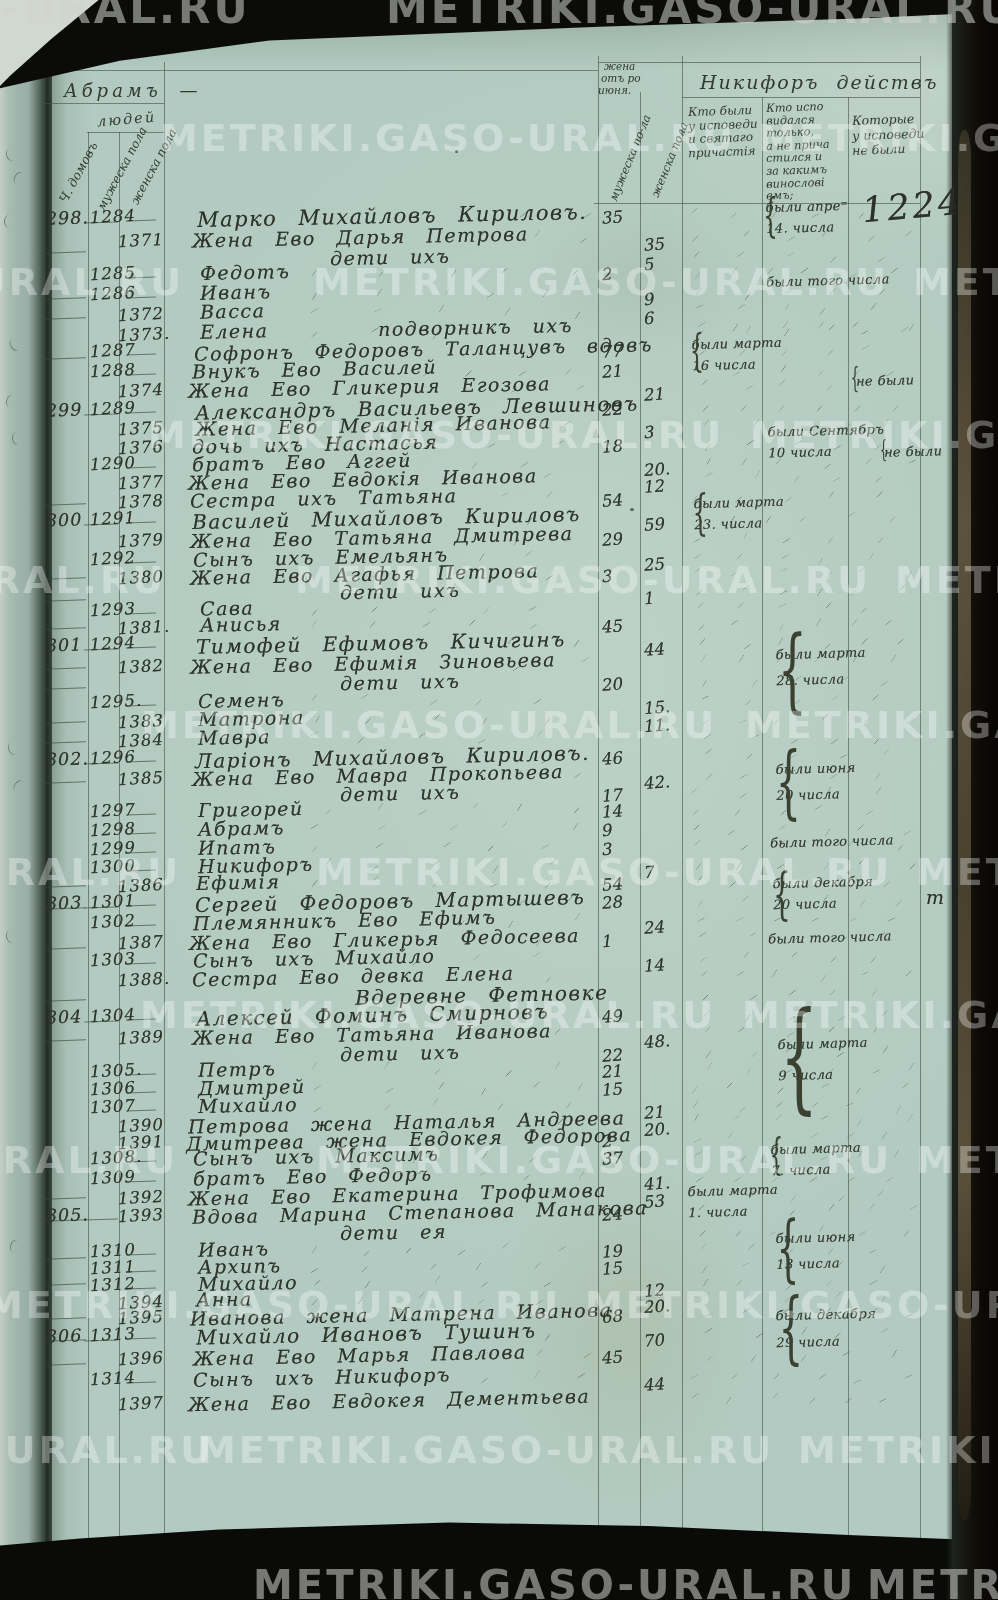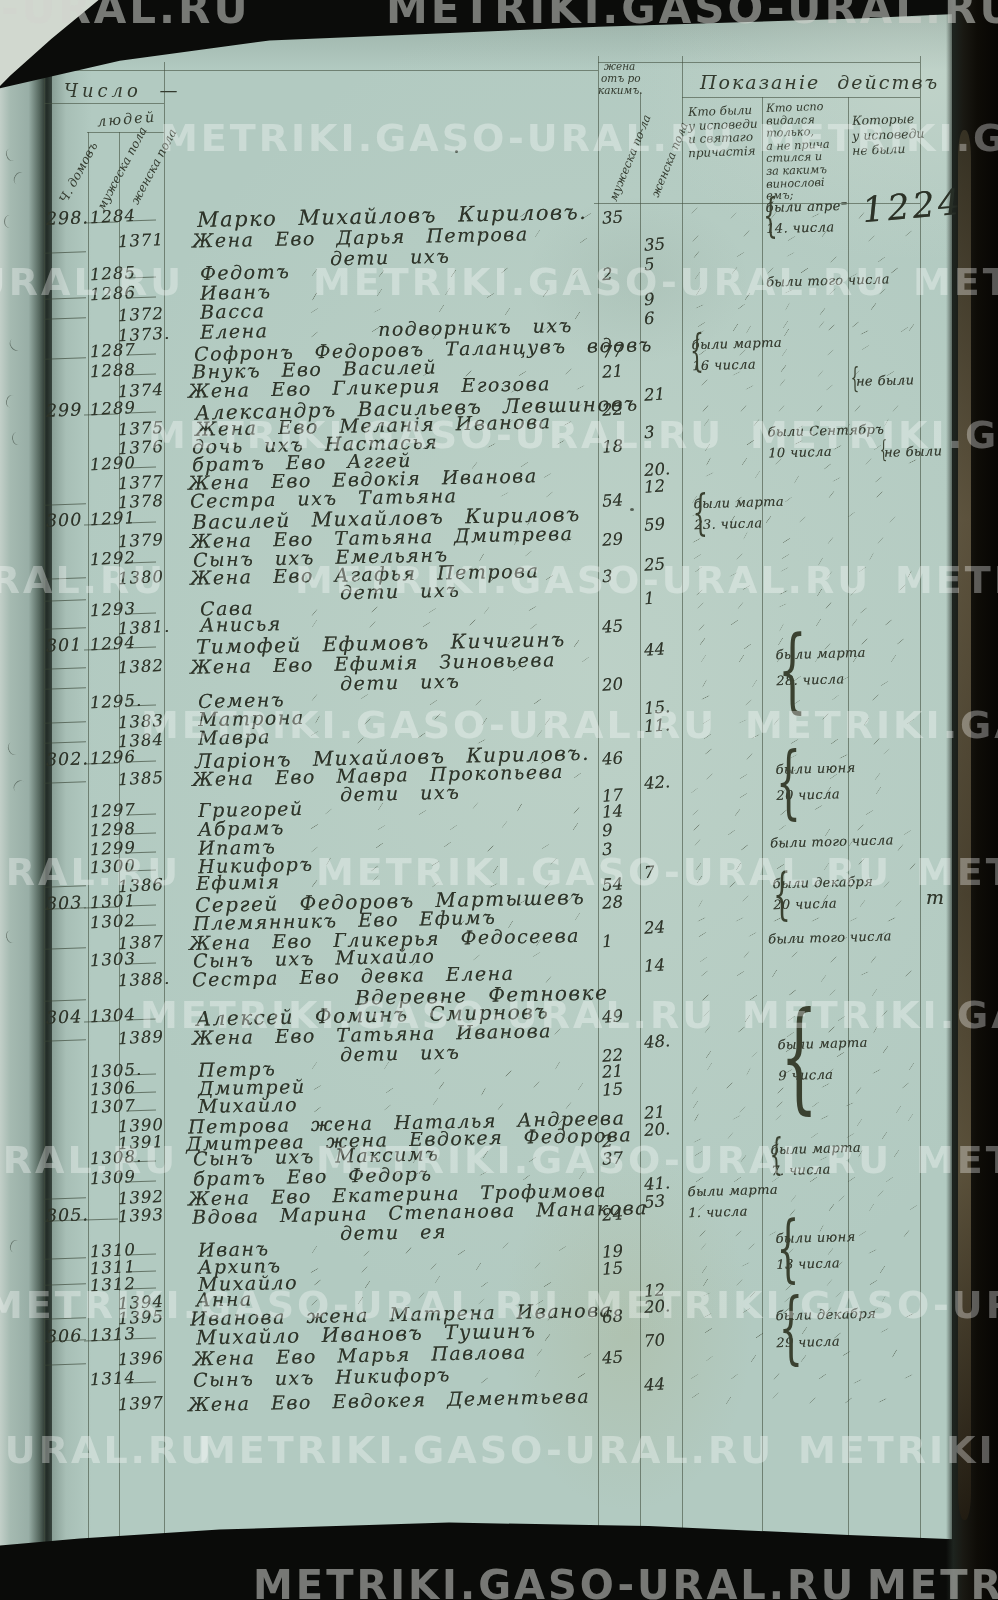--- a/index.html
+++ b/index.html
@@ -960,33 +960,33 @@
         <div>13 числа</div>
       </span>
       <span class="br" style="left: 765px; top: 1212px; font-size: 72px; line-height: 72px; transform: scaleX(0.5); position: absolute;">{</span>
       <span class="hw an" style="left: 776px; top: 1301px; position: absolute; line-height: 27px;">
         <div>были декабря</div>
         <div>29 числа</div>
       </span>
       <span class="br" style="left: 766px; top: 1288px; font-size: 78px; line-height: 78px; transform: scaleX(0.5); position: absolute;">{</span>
     </div>
 
-  <span class="hd" style="left:64px;top:80px;font-size:18px;letter-spacing:4px;word-spacing:8px;">Число —</span>
+  <span class="hd" style="left:64px;top:80px;font-size:18px;letter-spacing:4px;word-spacing:8px;">Абрамъ —</span>
   <span class="hd" style="left:97px;top:111px;font-size:14.5px;letter-spacing:2px;transform:rotate(-5deg);">людей</span>
   <span class="hd rot" style="left:56px;top:198px;font-size:12.5px;transform:rotate(-62deg);">Ч. домовъ</span>
   <span class="hd rot" style="left:94px;top:206px;font-size:12px;transform:rotate(-62deg);">мужеска пола</span>
   <span class="hd rot" style="left:128px;top:200px;font-size:12px;transform:rotate(-62deg);">женска пола</span>
   <div id="agehdr">
       <span class="hd" style="left: 604px; top: 60px; font-size: 10.5px; position: absolute;">жена</span>
       <span class="hd" style="left: 601px; top: 72px; font-size: 10.5px; position: absolute;">отъ ро</span>
-      <span class="hd" style="left: 598px; top: 84px; font-size: 10.5px; position: absolute;">какимъ.</span>
+      <span class="hd" style="left: 598px; top: 84px; font-size: 10.5px; position: absolute;">июня.</span>
     </div>
   <span class="hd rot" style="left:606px;top:198px;font-size:11.5px;transform:rotate(-68deg);">мужеска по-ла</span>
   <span class="hd rot" style="left:648px;top:194px;font-size:11.5px;transform:rotate(-68deg);">женска пола</span>
-  <span class="hd" style="left:700px;top:71px;font-size:19px;letter-spacing:2px;word-spacing:9px;">Показаніе действъ</span>
+  <span class="hd" style="left:700px;top:71px;font-size:19px;letter-spacing:2px;word-spacing:9px;">Никифоръ действъ</span>
   <div id="colhdrs">
       <span class="hd" style="left: 688px; top: 104px; font-size: 12px; transform: rotate(-2deg); position: absolute;">Кто были</span>
       <span class="hd" style="left: 688px; top: 117.5px; font-size: 12px; transform: rotate(-2deg); position: absolute;">у исповеди</span>
       <span class="hd" style="left: 688px; top: 131px; font-size: 12px; transform: rotate(-2deg); position: absolute;">и святаго</span>
       <span class="hd" style="left: 688px; top: 144.5px; font-size: 12px; transform: rotate(-2deg); position: absolute;">причастія</span>
       <span class="hd" style="left: 766px; top: 101px; font-size: 11.3px; transform: rotate(-2deg); position: absolute;">Кто испо</span>
       <span class="hd" style="left: 766px; top: 113.6px; font-size: 11.3px; transform: rotate(-2deg); position: absolute;">видался</span>
       <span class="hd" style="left: 766px; top: 126.2px; font-size: 11.3px; transform: rotate(-2deg); position: absolute;">только,</span>
       <span class="hd" style="left: 766px; top: 138.8px; font-size: 11.3px; transform: rotate(-2deg); position: absolute;">а не прича</span>
       <span class="hd" style="left: 766px; top: 151.4px; font-size: 11.3px; transform: rotate(-2deg); position: absolute;">стился и</span>

